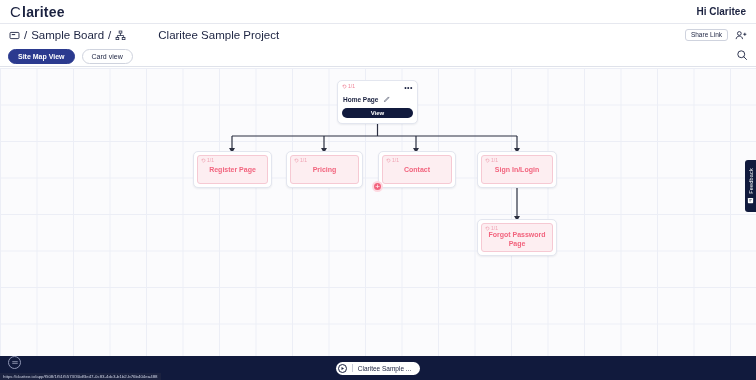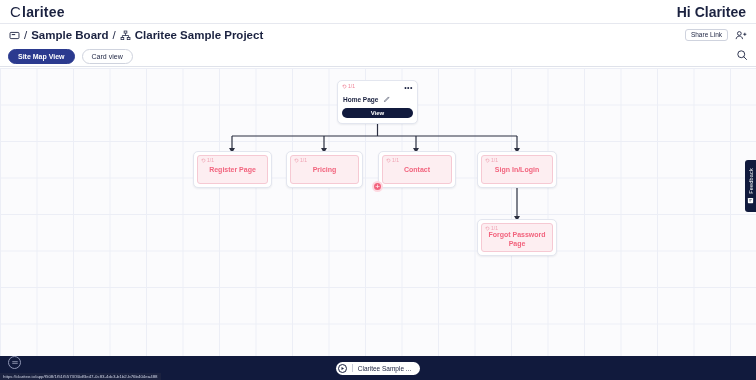--- a/index.html
+++ b/index.html
@@ -28,36 +28,36 @@
     font-size: 14px;
     letter-spacing: .2px;
     color: #1b2240;
   }
   .logo .c-glyph {
     font-size: 15px;
     font-weight: 400;
     margin-right: 1px;
   }
   .logo .word { font-weight: 700; }
-  .hi-user { font-size: 14px; font-weight: 700; color: #1b2240; }
+  .hi-user { font-size: 10px; font-weight: 700; color: #1b2240; }
 
   
   .crumbrow {
     height: 22px;
     display: flex;
     align-items: center;
     justify-content: space-between;
     padding: 0 8px 0 9px;
     background: #fff;
   }
   .crumbs { display: flex; align-items: center; gap: 4px; font-size: 11.5px; font-weight: 700; }
   .crumbs .sep { font-weight: 400; color: #1b2240; }
   .crumb-ico { display: inline-flex; align-items: center; }
-  .crumb-link { font-weight: 700; color: #1b2240; }
-  .crumb-cur { font-weight: 700; color: #1b2240; }
+  .crumb-link { font-weight: 400; color: #1b2240; }
+  .crumb-cur { font-weight: 400; color: #1b2240; margin-left: 28px; }
 
   .crumb-right { display: flex; align-items: center; gap: 7px; }
   .share-btn {
     border: 1px solid #cfd3de;
     border-radius: 3px;
     font-size: 6.5px;
     padding: 2px 5px;
     background: #fff;
     color: #1b2240;
     line-height: 1;

